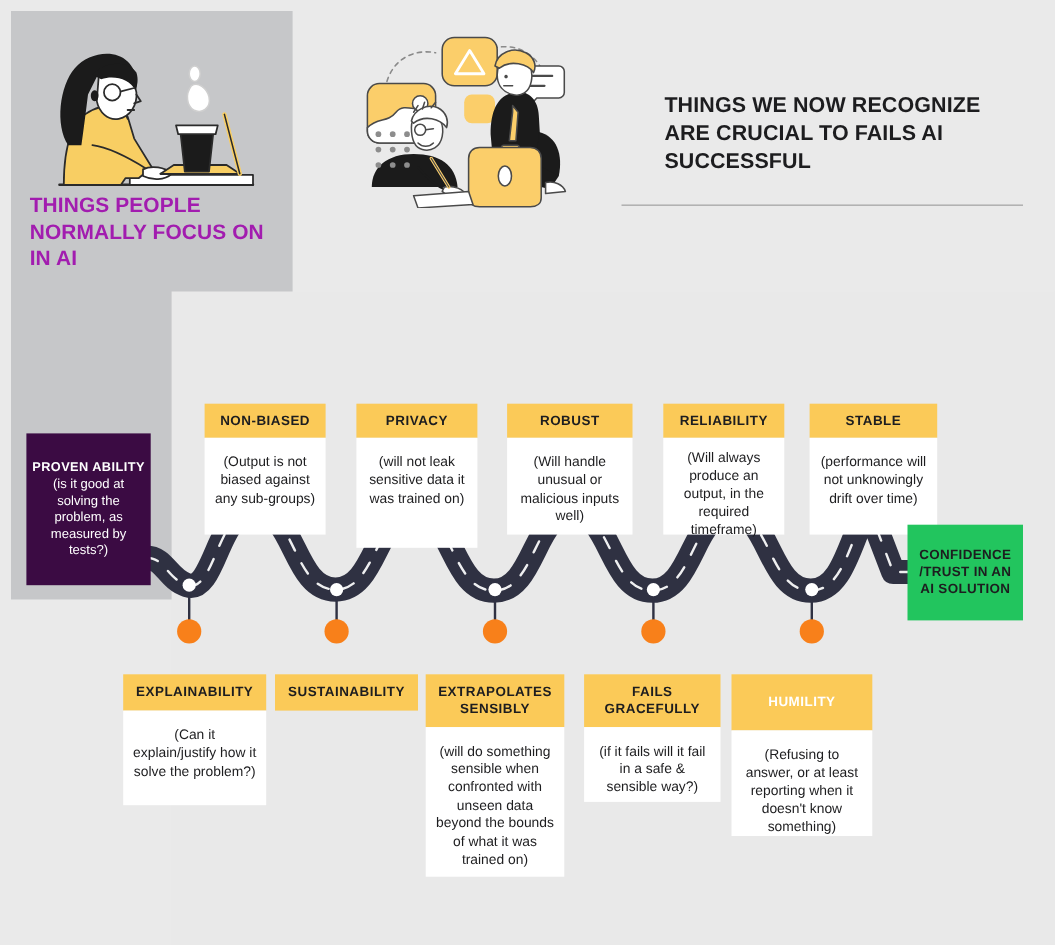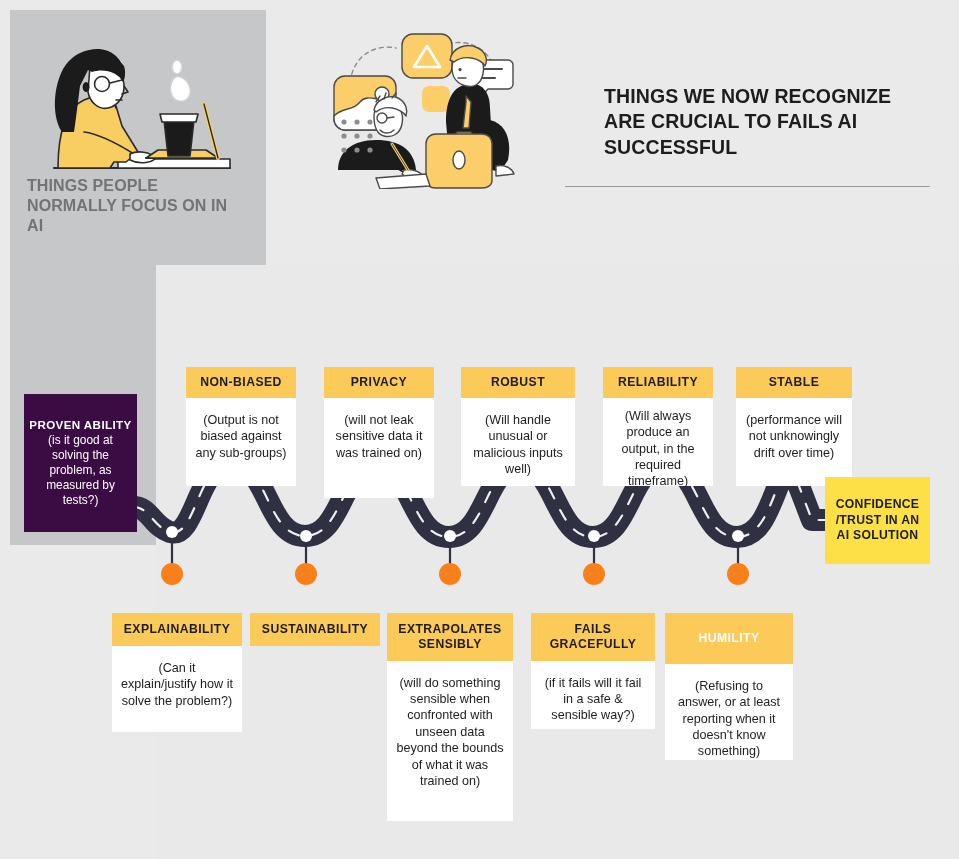--- a/index.html
+++ b/index.html
@@ -13,22 +13,22 @@
 
   
   .panel-dark-gray{position:absolute;left:10px;top:10px;width:256px;height:535px;background:#C6C7C9;}
   .panel-light-gray{position:absolute;left:156px;top:265px;width:803px;height:594px;background:#E9E9E9;}
 
   .ground-line{position:absolute;left:565px;top:186px;width:365px;height:1px;background:#9a9a9a;}
 
   
   .head-left{
     position:absolute;left:27px;top:176px;width:215px;
-    font-size:16px;font-weight:bold;line-height:1.26;letter-spacing:.1px;
-    color:#737373;
+    font-size:19px;font-weight:bold;line-height:1.26;letter-spacing:.1px;
+    color:#a21caf;
   }
   .head-right{
     position:absolute;left:604px;top:84px;width:330px;
     font-size:19.5px;font-weight:bold;line-height:1.3;letter-spacing:.1px;
     color:#1d1d1f;
   }
 
   
   .illus{position:absolute;}
   #illus-left{left:18px;top:22px;width:238px;height:160px;}
@@ -62,21 +62,21 @@
     background:#3B0B43;color:#ffffff;
     display:flex;align-items:center;justify-content:flex-end;
     text-align:center;box-sizing:border-box;padding:6px 5px;
   }
   .proven .t1{font-size:11.6px;font-weight:bold;letter-spacing:.4px;line-height:1.25;}
   .proven .t2{font-size:11.9px;line-height:1.26;margin-top:1px;}
 
   
   .confidence{
     position:absolute;left:825px;top:477px;width:105px;height:87px;
-    background:#fde047;color:#1d1d1f;
+    background:#22c55e;color:#1d1d1f;
     display:flex;align-items:center;justify-content:center;
     text-align:center;box-sizing:border-box;padding:4px;
     font-size:12.2px;font-weight:bold;letter-spacing:.3px;line-height:1.28;
   }
 </style>
 </head>
 <body>
 
 <div id="stage">
 
@@ -310,21 +310,21 @@
     <div class="card-head">EXPLAINABILITY</div>
     <div class="card-body" style="height:86px">(Can it explain/justify how it solve the problem?)</div>
   </div>
 
   <div class="card bottom" style="left:250px;top:573px;width:130px;">
     <div class="card-head">SUSTAINABILITY</div>
   </div>
 
   <div class="card bottom" style="left:387px;top:573px;width:126px;">
     <div class="card-head">EXTRAPOLATES SENSIBLY</div>
-    <div class="card-body" style="height:160px">(will do something sensible when confronted with unseen data beyond the bounds of what it was trained on)</div>
+    <div class="card-body" style="height:136px">(will do something sensible when confronted with unseen data beyond the bounds of what it was trained on)</div>
   </div>
 
   <div class="card bottom" style="left:531px;top:573px;width:124px;">
     <div class="card-head">FAILS GRACEFULLY</div>
     <div class="card-body" style="height:68px">(if it fails will it fail in a safe &amp; sensible way?)</div>
   </div>
 
   <div class="card bottom" style="left:665px;top:573px;width:128px;">
     <div class="card-head white-text" style="padding:18px 4px 18px">HUMILITY</div>
     <div class="card-body" style="height:96px">(Refusing to answer, or at least reporting when it doesn't know something)</div>

